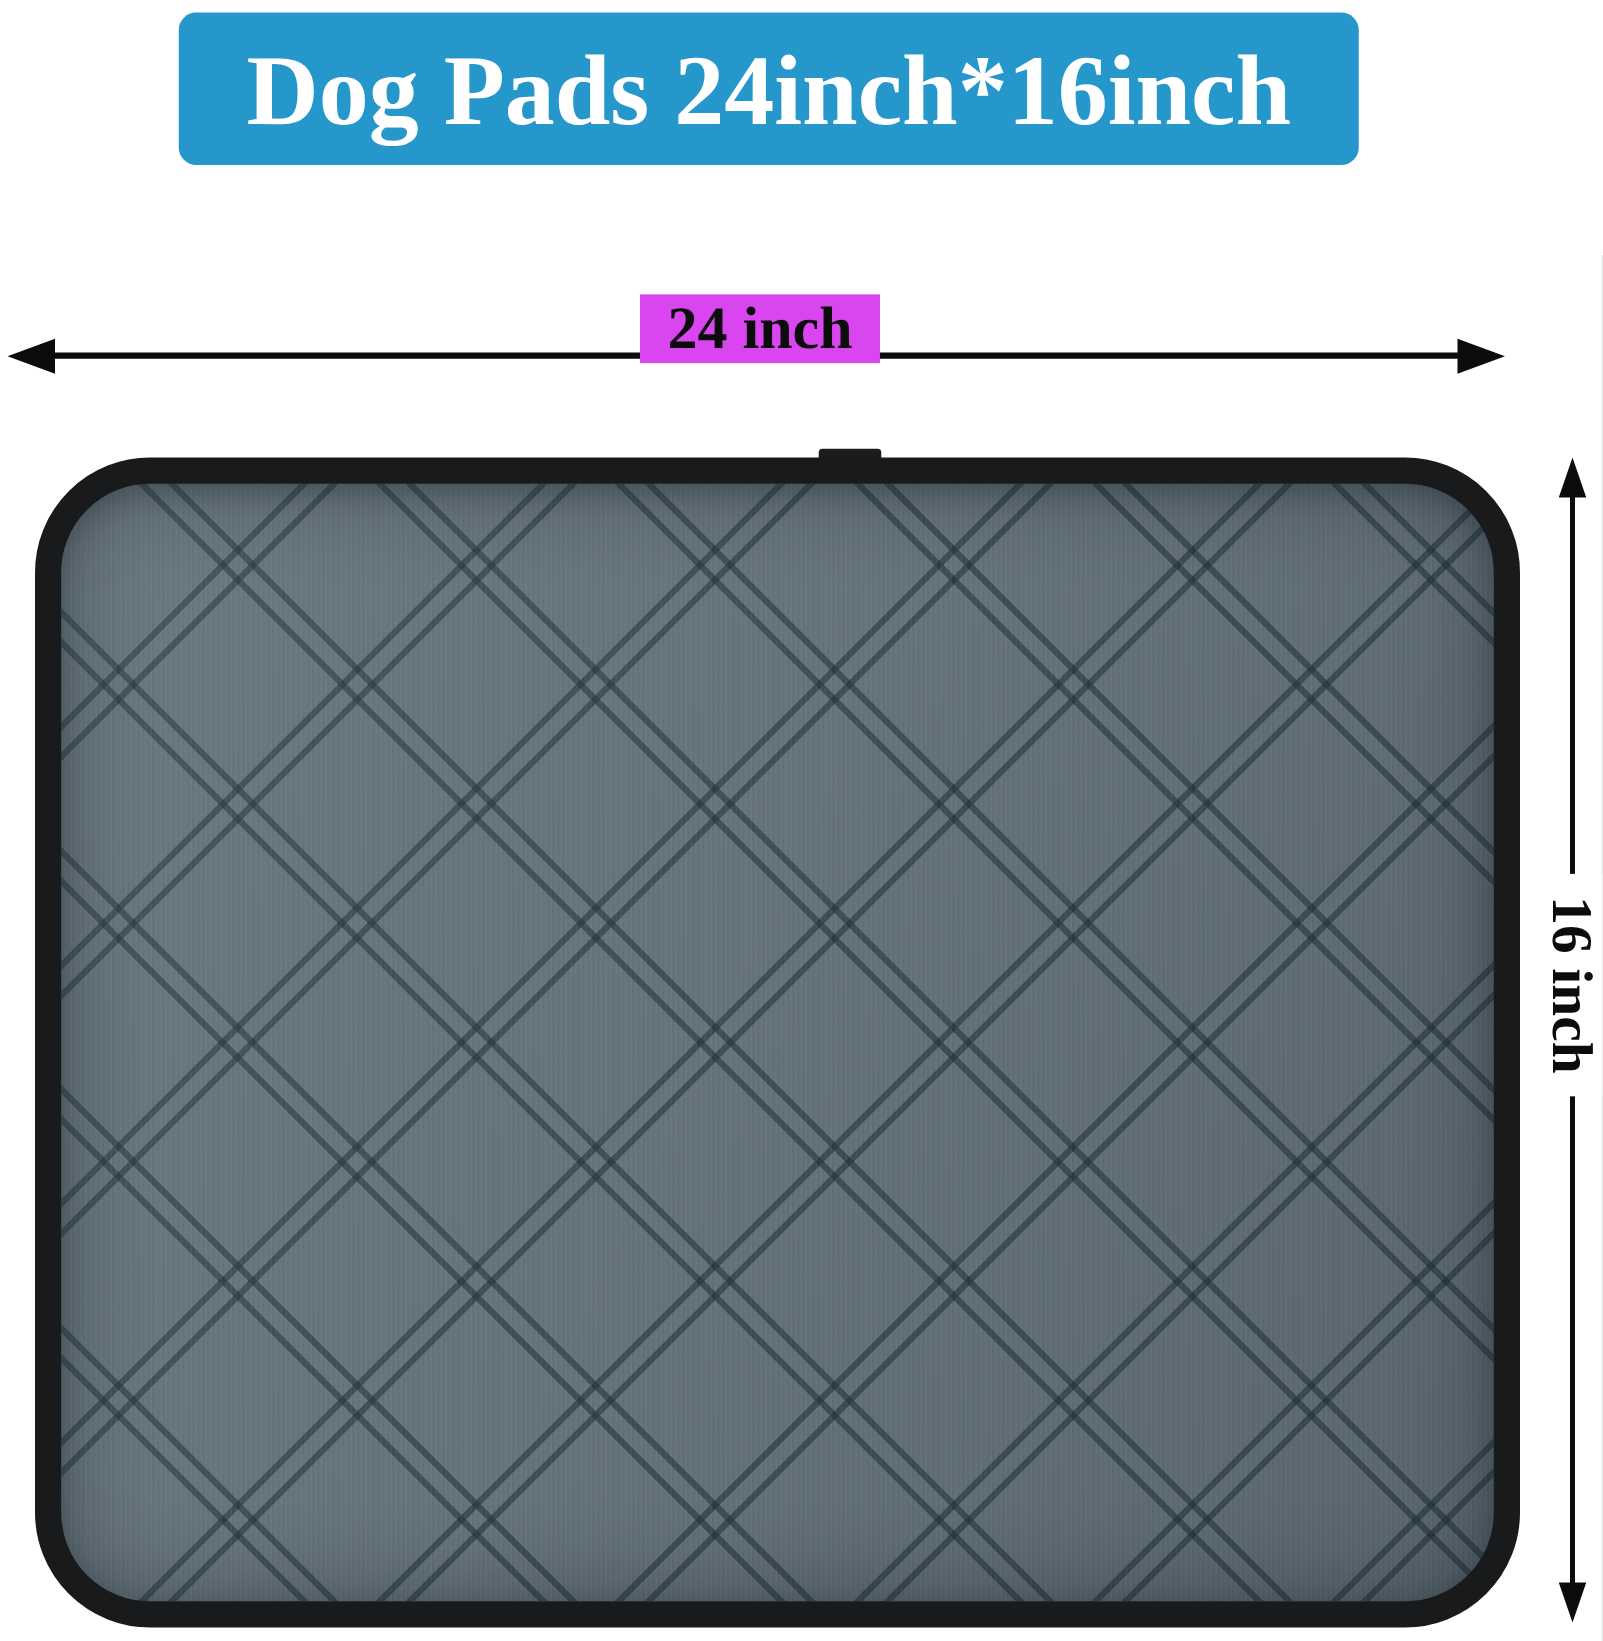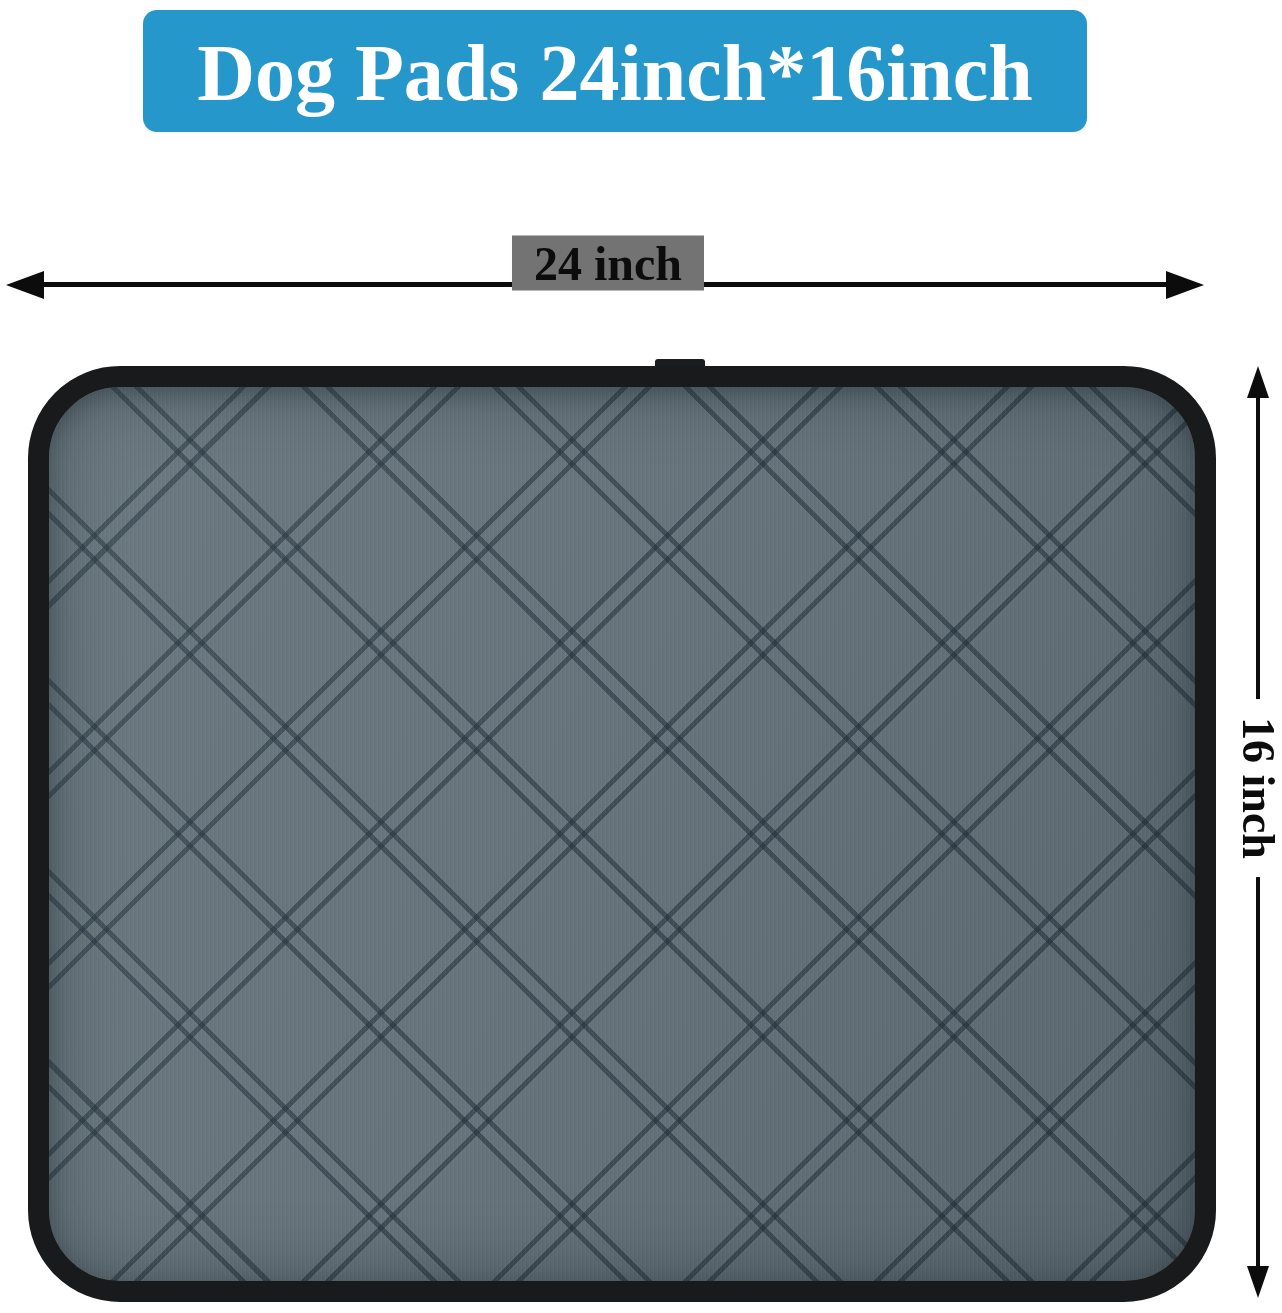--- a/index.html
+++ b/index.html
@@ -46,21 +46,21 @@
     position:absolute;left:1166px;top:271px;
     width:0;height:0;
     border-top:14px solid transparent;
     border-bottom:14px solid transparent;
     border-left:38px solid #0c0c0c;
   }
   .hdim-label{
     position:absolute;
     left:608px;top:263px;
     transform:translate(-50%,-50%);
-    background:#737373;
+    background:#d946ef;
     padding:0 22px;
     font-size:48px;
     font-weight:bold;
     color:#0c0c0c;
     white-space:nowrap;
   }
 
   
   .vdim-line{
     position:absolute;

